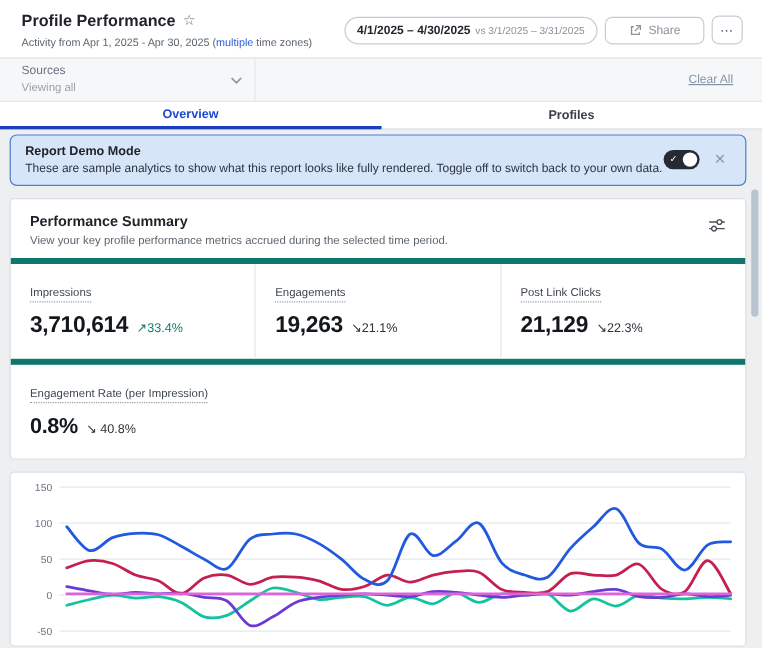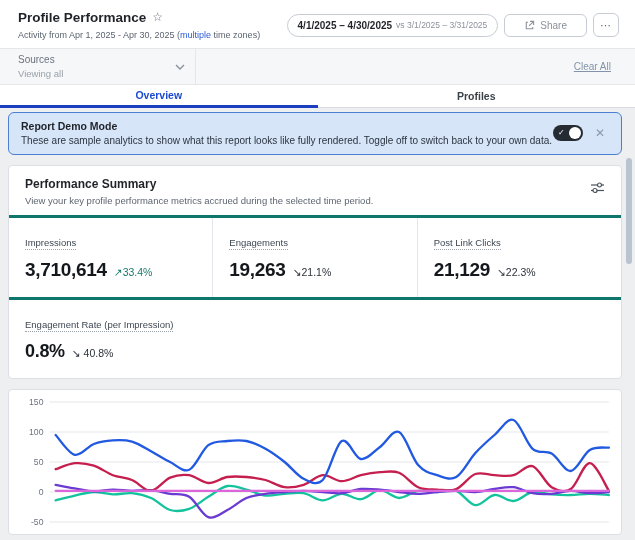--- a/index.html
+++ b/index.html
@@ -15,21 +15,21 @@
   .activity-line a { color:#2a5bd7; cursor:pointer; }
   .header-right { display:flex; align-items:center; gap:6px; margin-top:3px; }
   .pill-btn { border:1px solid #c7ccd4; border-radius:14px; background:#fff; padding:5px 10px; font-size:9.5px; display:flex; align-items:center; gap:4px; cursor:pointer; white-space:nowrap; }
   .date-main { font-weight:bold; font-size:10px; color:#1f2329; }
   .date-compare { color:#8b929c; font-size:8.5px; }
   .share-btn { border:1px solid #c7ccd4; border-radius:6px; background:#fff; padding:5px 19px; font-size:10px; color:#8b929c; display:flex; align-items:center; gap:5px; cursor:pointer; }
   .more-btn { border:1px solid #c7ccd4; border-radius:6px; background:#fff; width:26px; height:24px; font-size:11px; color:#5c6570; display:flex; align-items:center; justify-content:center; cursor:pointer; letter-spacing:1px; }
 
   
   .filter-bar { height:37px; background:#f6f7f8; border-top:1px solid #e5e7ea; border-bottom:1px solid #e5e7ea; display:flex; align-items:stretch; }
-  .sources-group { width:196px; border-right:1px solid #e5e7ea; display:flex; align-items:center; justify-content:space-between; padding:0 10px 0 18px; cursor:pointer; }
+  .sources-group { width:213px; border-right:1px solid #e5e7ea; display:flex; align-items:center; justify-content:space-between; padding:0 10px 0 18px; cursor:pointer; }
   .sources-label { font-size:10px; color:#6b7280; }
   .sources-value { font-size:9.5px; color:#9aa1ab; margin-top:3px; }
   .chevron { color:#8b929c; }
   .filter-spacer { flex:1; }
   .clear-all { align-self:center; margin-right:24px; font-size:10px; color:#8394a8; text-decoration:underline; cursor:pointer; }
 
   
   .tabs { height:23px; display:flex; background:#fff; }
   .tab { flex:1; display:flex; align-items:center; justify-content:center; font-size:10.5px; font-weight:bold; cursor:pointer; border-bottom:1px solid #d8dbe0; color:#3a4149; }
   .tab.active { color:#1b4ad1; border-bottom:3px solid #1b3fc0; }
@@ -49,21 +49,21 @@
   .banner-close { color:#8b99ad; font-size:12px; cursor:pointer; }
 
   
   .card { background:#fff; border:1px solid #dcdfe3; border-radius:4px; margin-bottom:10px; }
   .card-header { padding:11px 16px 9px 16px; display:flex; justify-content:space-between; align-items:flex-start; }
   .card-title { font-size:12px; font-weight:bold; color:#1f2329; }
   .card-subtitle { font-size:9.5px; color:#5c6570; margin-top:4px; }
   .sliders-icon { cursor:pointer; margin-top:4px; }
 
   
-  .metrics-row { display:flex; border-top:3px solid #0f766e;justify-content:space-between; }
+  .metrics-row { display:flex; border-top:5px solid #0f766e;justify-content:space-between; }
   .metric-cell { flex:1; padding:14px 16px 16px 16px; border-right:1px solid #e3e6ea; }
   .metric-cell:last-child { border-right:none; }
   .metric-label { display:inline-block; font-size:9.5px; color:#3e4752; border-bottom:1px dotted #9aa1ab; padding-bottom:1px; cursor:help; }
   .metric-value-row { margin-top:9px; display:flex; align-items:baseline; gap:7px; }
   .metric-value { font-size:19px; font-weight:bold; color:#14181d; letter-spacing:-0.3px; }
   .metric-delta { font-size:10.5px; color:#2d333b; }
   .metric-delta[data-dir="up"] { color:#17786d; }
   .metrics-row.second .metric-value { font-size:18px; }
 
   

